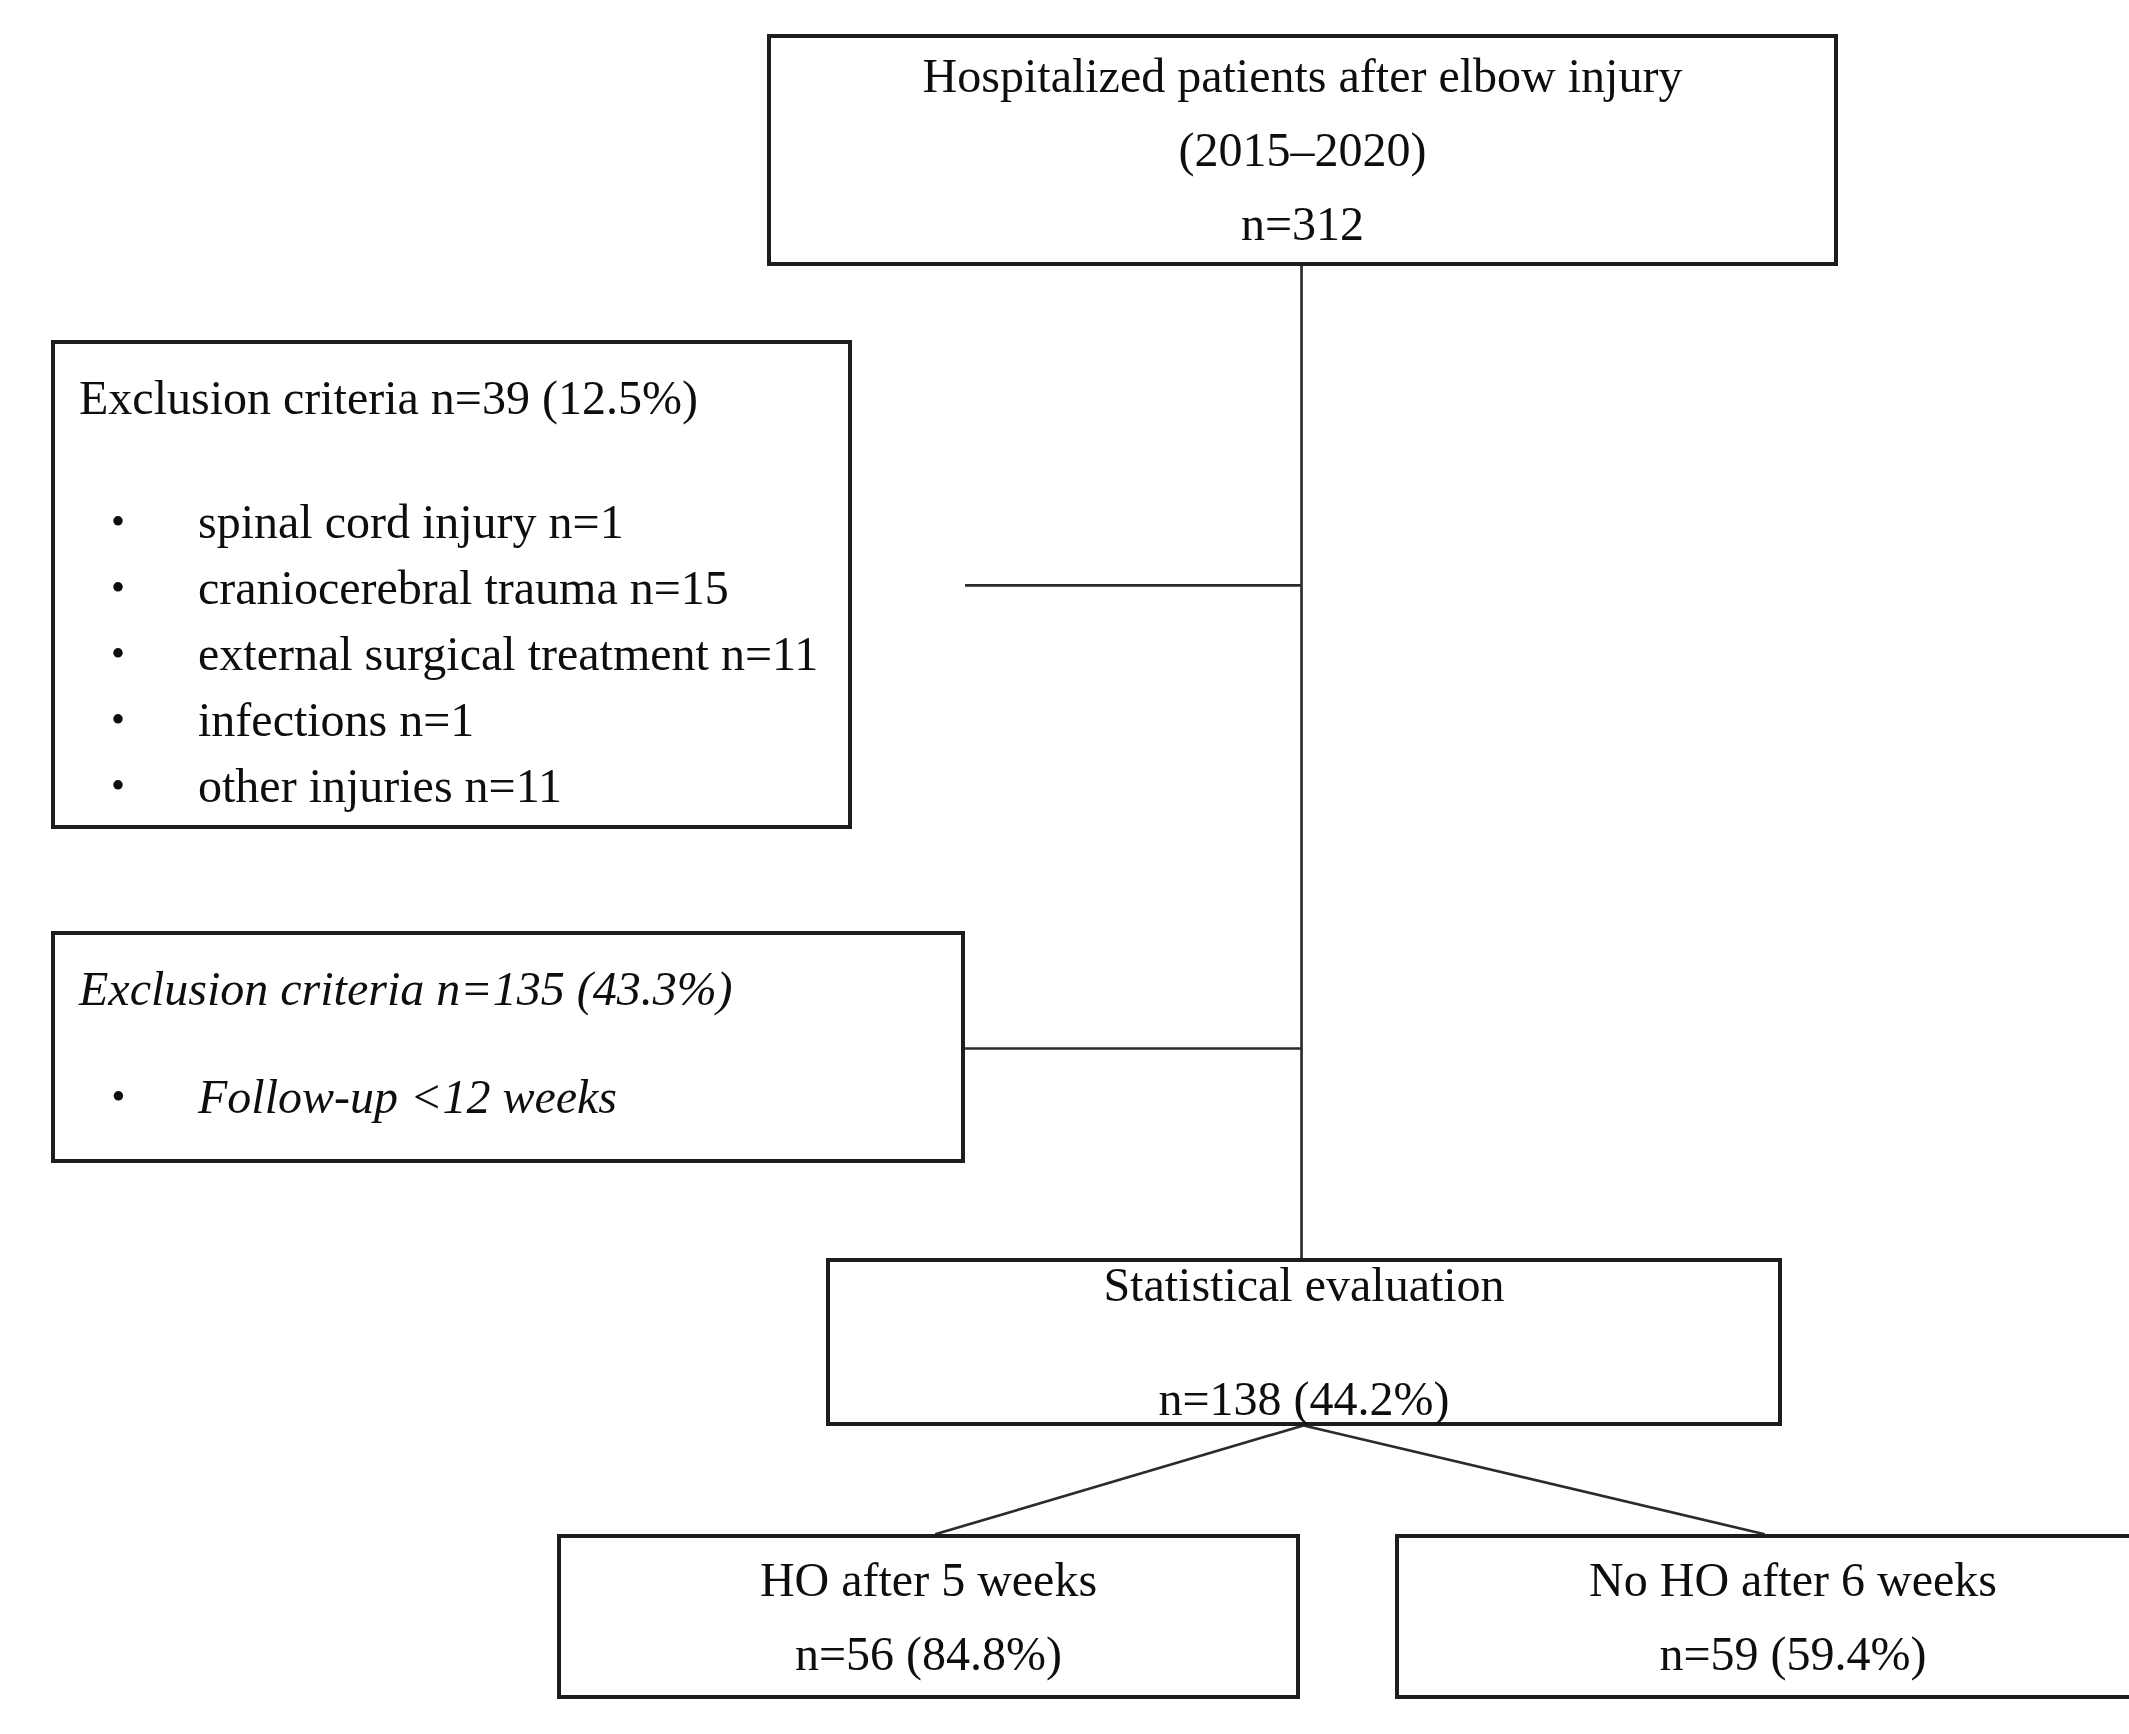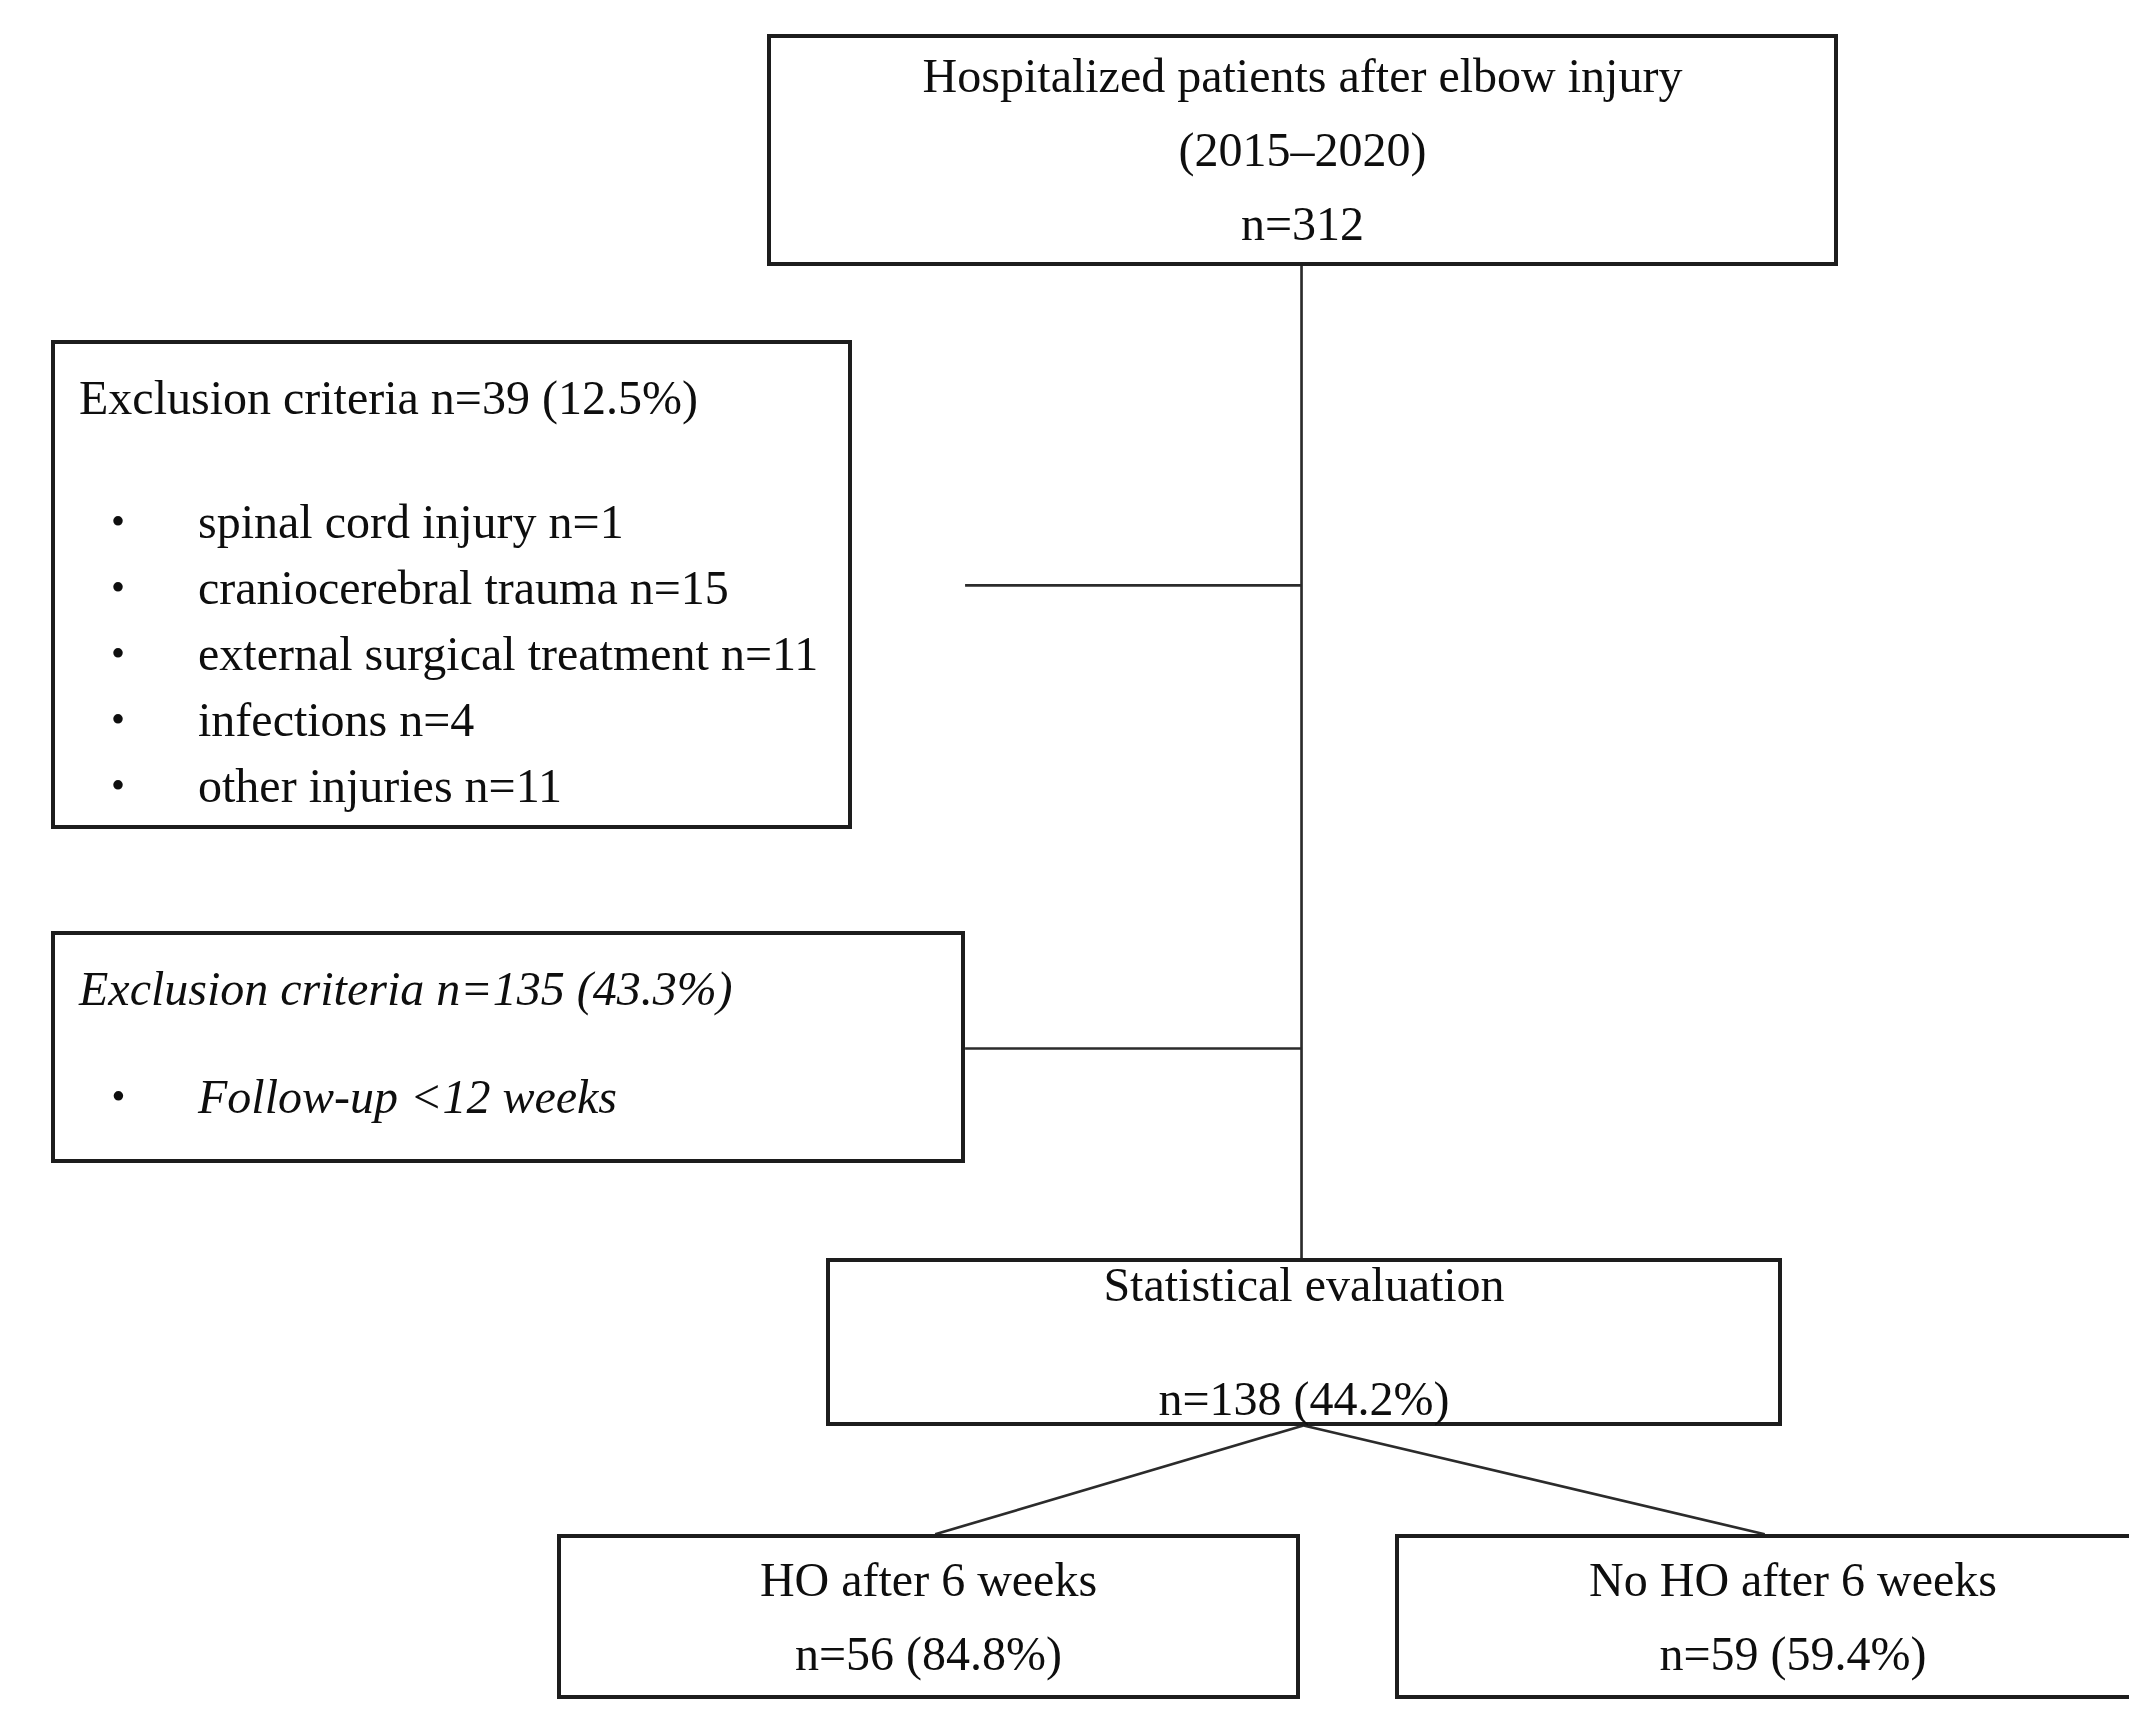--- a/index.html
+++ b/index.html
@@ -109,21 +109,21 @@
       <li>
         <span class="bullet-glyph">•</span>
         <span>craniocerebral trauma n=15</span>
       </li>
       <li>
         <span class="bullet-glyph">•</span>
         <span>external surgical treatment n=11</span>
       </li>
       <li>
         <span class="bullet-glyph">•</span>
-        <span>infections n=4</span>
+        <span>infections n=1</span>
       </li>
       <li>
         <span class="bullet-glyph">•</span>
         <span>other injuries n=11</span>
       </li>
     </ul>
   </div>
 
   <div class="node" id="box-exclusion-2">
     <span class="box-title">Exclusion criteria n=135 (43.3%)</span>
@@ -134,21 +134,21 @@
       </li>
     </ul>
   </div>
 
   <div class="node centered" id="box-statistical">
     <span class="line">Statistical evaluation</span>
     <span class="line">n=138 (44.2%)</span>
   </div>
 
   <div class="node centered" id="box-ho">
-    <span class="line">HO after 6 weeks</span>
+    <span class="line">HO after 5 weeks</span>
     <span class="line">n=56 (84.8%)</span>
   </div>
 
   <div class="node centered" id="box-no-ho">
     <span class="line">No HO after 6 weeks</span>
     <span class="line">n=59 (59.4%)</span>
   </div>
 
 </div>
 

